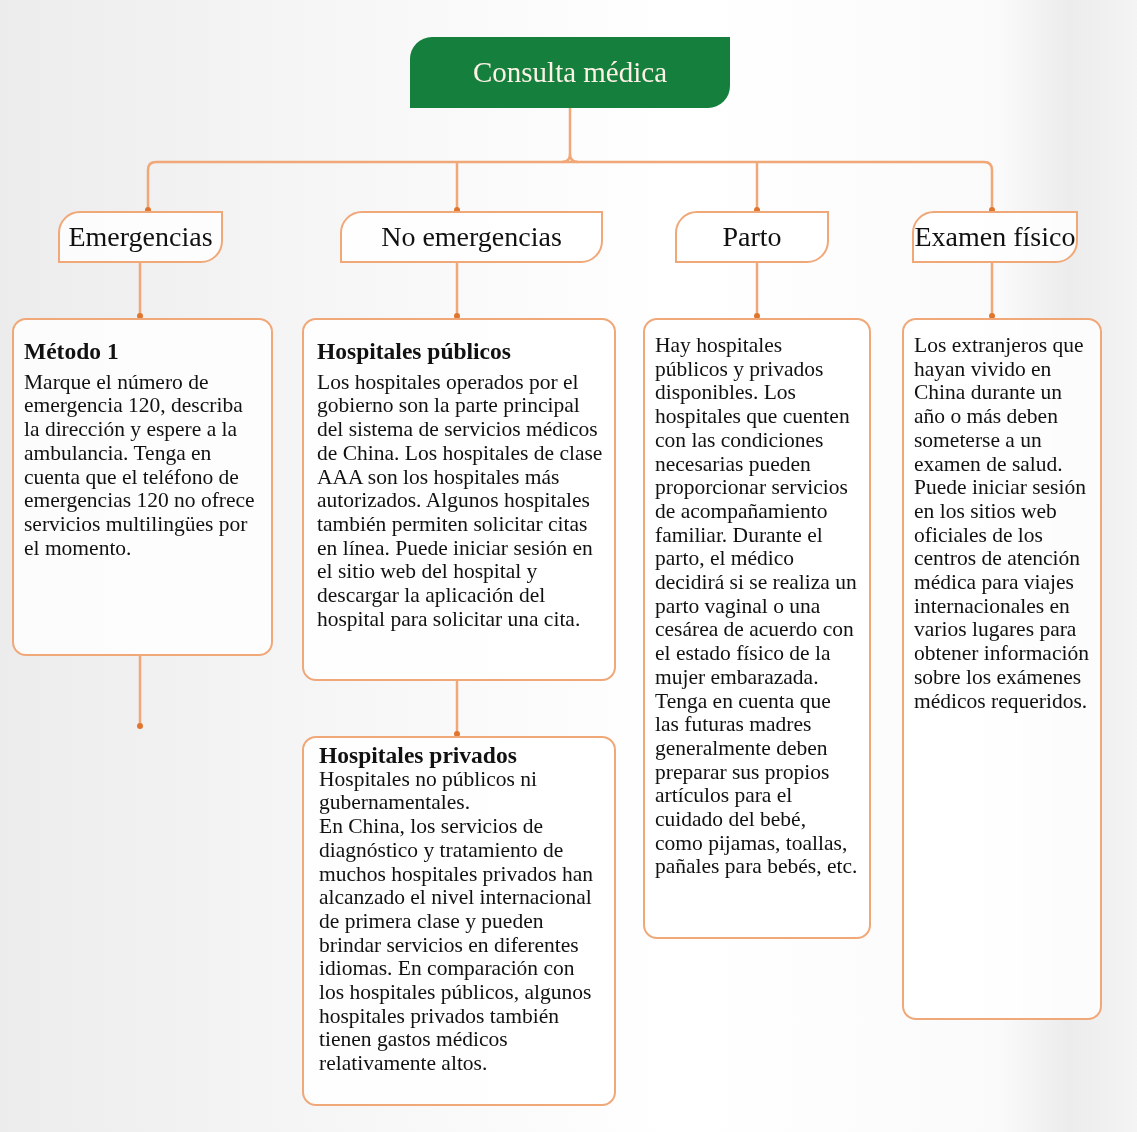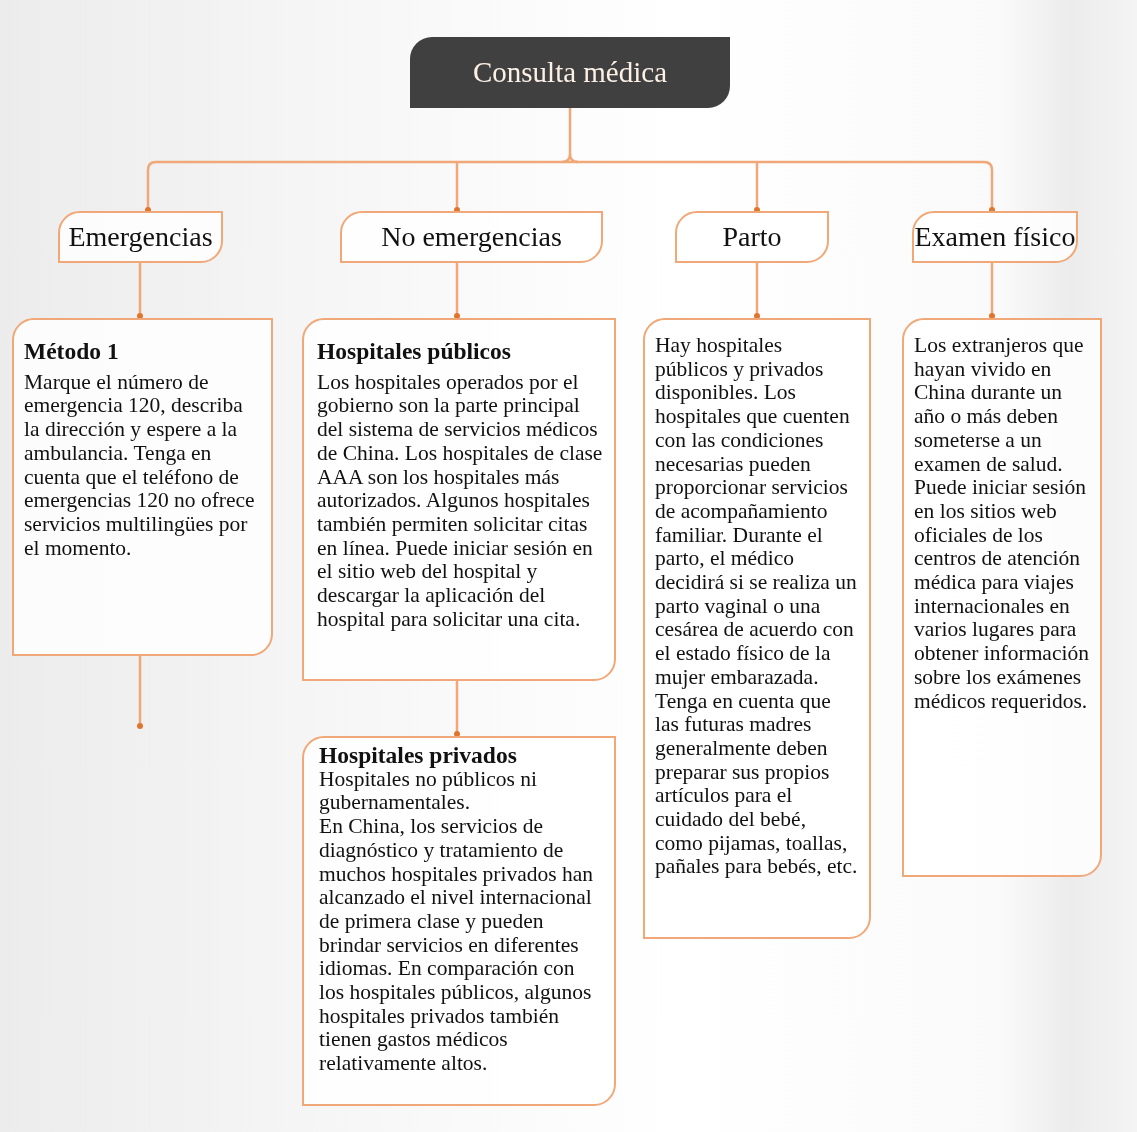--- a/index.html
+++ b/index.html
@@ -12,29 +12,29 @@
     .canvas { position: absolute; inset: 0; }
     svg.connectors { position: absolute; left: 0; top: 0; width: 1137px; height: 1132px; pointer-events: none; }
     .box {
       position: absolute; box-sizing: border-box;
       border: 2.5px solid #f0a878;
       background: rgba(255,255,255,0.82);
       border-radius: 22px 0 22px 0;
     }
     .root {
       position: absolute; left: 410px; top: 37px; width: 320px; height: 71px;
-      background: #404040; border-radius: 22px 0 22px 0;
+      background: #15803d; border-radius: 22px 0 22px 0;
       display: flex; align-items: center; justify-content: center;
       color: #fdf1e6; font-size: 29px;
     }
     .cat {
       display: flex; align-items: center; justify-content: center;
       font-size: 28px; height: 52px; top: 211px;
     }
-    .detail { padding: 34px 10px 10px 10px; font-size: 21.5px; line-height: 23.7px; }
+    .detail { padding: 34px 10px 10px 10px; font-size: 21.5px; line-height: 23.7px; border-radius: 14px; }
     .detail .heading { font-weight: bold; font-size: 23.5px; display: block; margin-bottom: 7px; }
     .detail p { margin: 0; }
   </style>
 </head>
 <body>
 
 <div class="canvas">
 
   <svg class="connectors" viewBox="0 0 1137 1132">
     <g fill="none" stroke="#f0a878" stroke-width="2.5">
@@ -101,17 +101,17 @@
   <div class="box detail" style="left:302px; top:736px; width:314px; height:370px; padding-top:6px; padding-left:15px;">
     <span class="heading" style="margin-bottom:0;">Hospitales privados</span>
     <p>Hospitales no públicos ni gubernamentales.</p>
     <p>En China, los servicios de diagnóstico y tratamiento de muchos hospitales privados han alcanzado el nivel internacional de primera clase y pueden brindar servicios en diferentes idiomas. En comparación con los hospitales públicos, algunos hospitales privados también tienen gastos médicos relativamente altos.</p>
   </div>
 
   <div class="box detail" style="left:643px; top:318px; width:228px; height:621px; padding-top:14px;">
     <p>Hay hospitales públicos y privados disponibles. Los hospitales que cuenten con las condiciones necesarias pueden proporcionar servicios de acompañamiento familiar. Durante el parto, el médico decidirá si se realiza un parto vaginal o una cesárea de acuerdo con el estado físico de la mujer embarazada. Tenga en cuenta que las futuras madres generalmente deben preparar sus propios artículos para el cuidado del bebé, como pijamas, toallas, pañales para bebés, etc.</p>
   </div>
 
-  <div class="box detail" style="left:902px; top:318px; width:200px; height:559px; padding-top:14px;">
+  <div class="box detail" style="left:902px; top:318px; width:200px; height:702px; padding-top:14px;">
     <p>Los extranjeros que hayan vivido en China durante un año o más deben someterse a un examen de salud. Puede iniciar sesión en los sitios web oficiales de los centros de atención médica para viajes internacionales en varios lugares para obtener información sobre los exámenes médicos requeridos.</p>
   </div>
 
 </div>
 
 </body></html>

